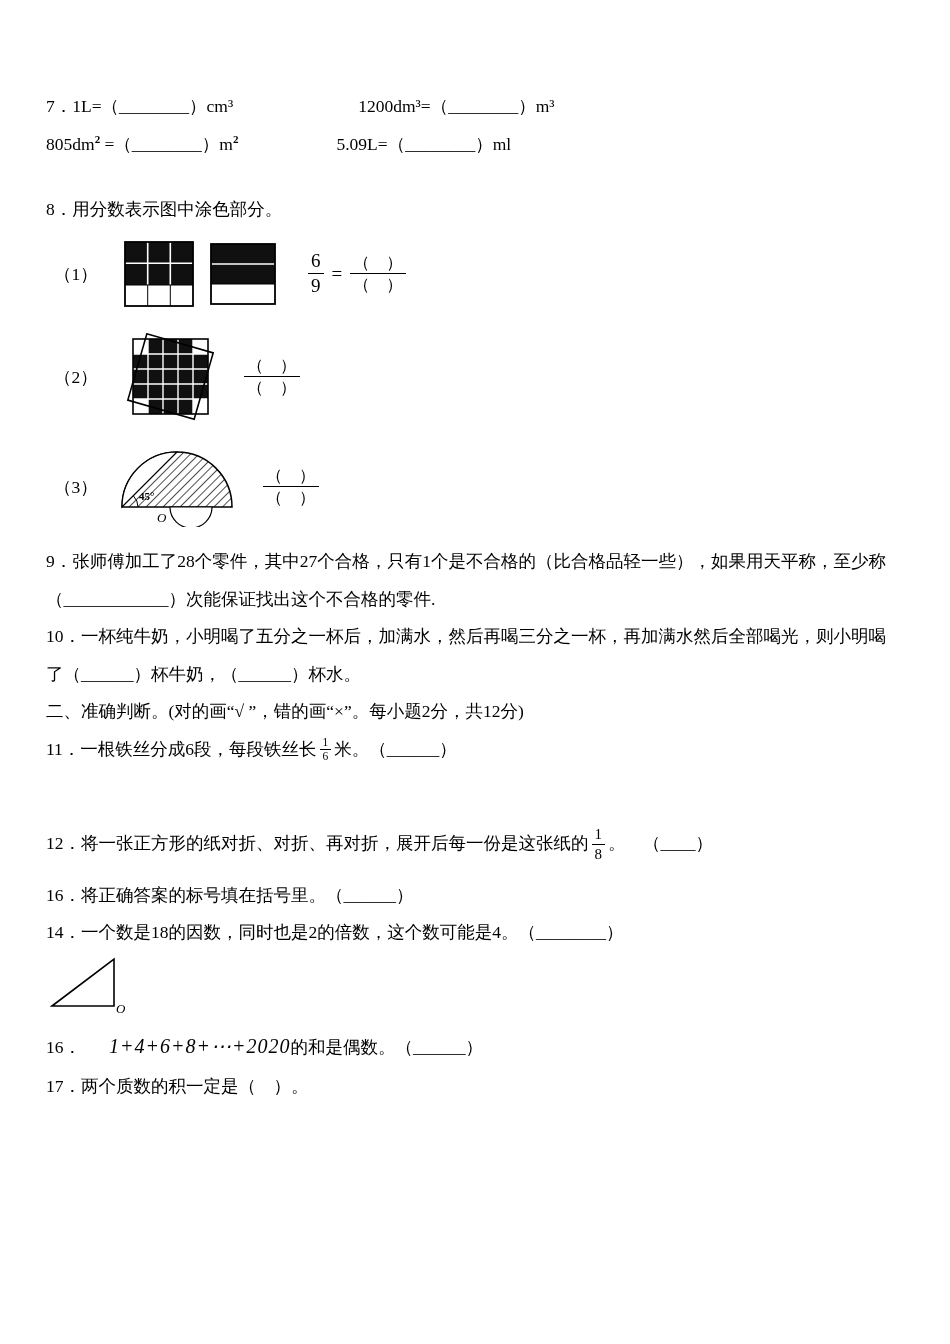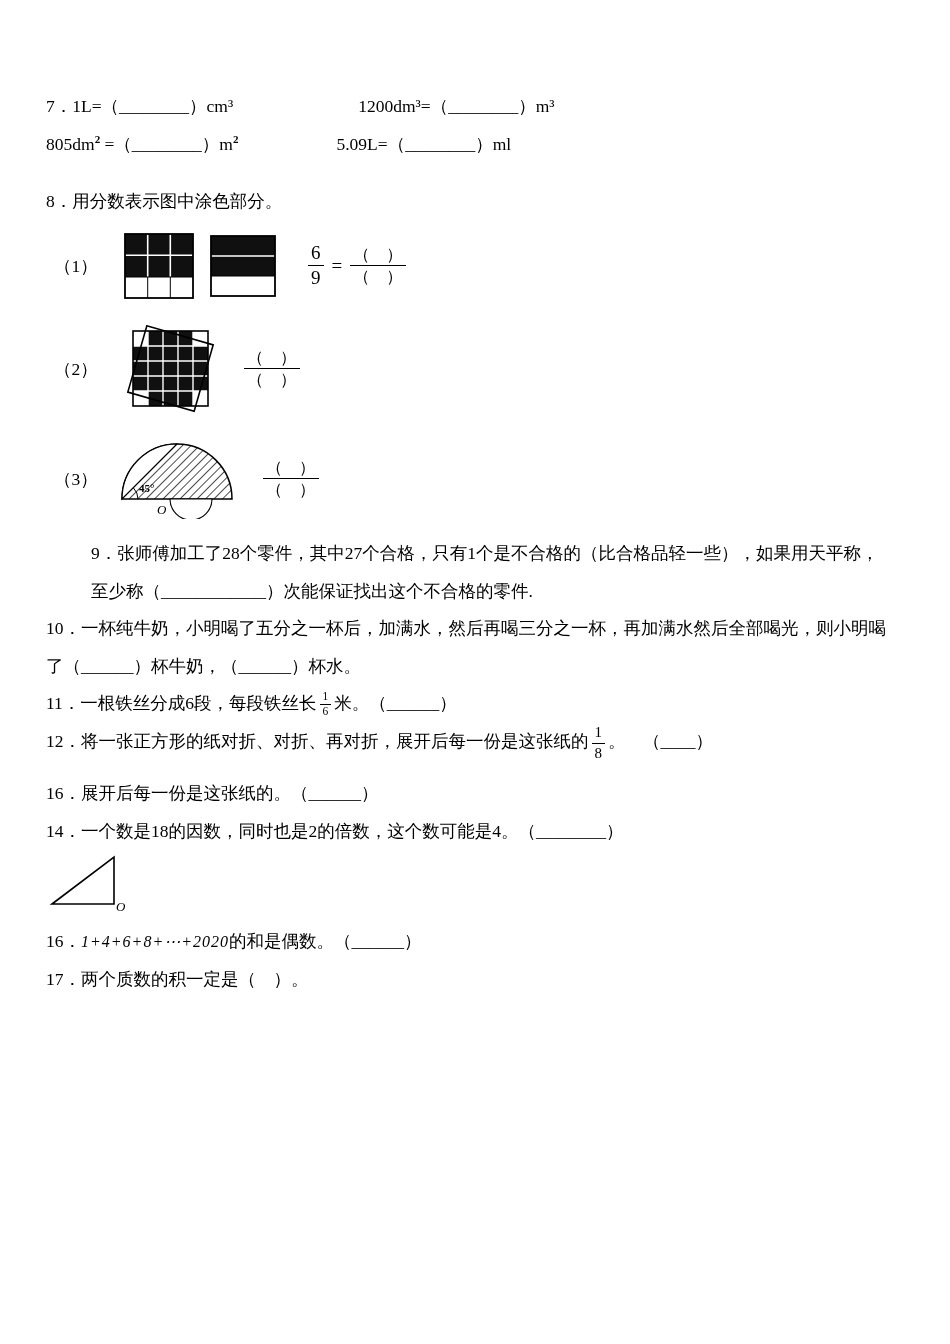--- a/index.html
+++ b/index.html
@@ -33,40 +33,40 @@
   .frac-inline { font-size: 15px; vertical-align: middle; margin: 0 3px; }
   .eq { margin: 0 8px; font-size: 19px; }
 
   .g1 { margin-left: 26px; }
   .g2 { margin-left: 16px; }
   .fracgroup { display: inline-flex; align-items: center; margin-left: 32px; }
   .fig3 { margin-left: 14px; }
   .fracgroup2 { margin-left: 26px; }
   .fracgroup3 { margin-left: 16px; }
 
-  .mt-q9  { margin-top: 16px; margin-left: 45px; }
-  .mt-q12 { }
+  .mt-q9  { margin-top: 16px; }
+  .mt-q12 { margin-top: 56px; }
   .mt-q13 { margin-top: 12px; }
-  .math { font-style: italic; font-size: 16px; letter-spacing: 1px; }
+  .math { font-style: italic; font-size: 20px; letter-spacing: 1px; margin-left: 28px; }
   .tri-wrap { margin: 2px 0 0 2px; }
   .mt-sec3 { margin-top: 14px; }
 </style>
 </head>
 <body>
 
 <div class="content">
 
   <p class="q">
     <span>7．</span><span class="b">1L=（________）cm³</span><span class="sp1"></span><span class="b">1200dm³=（________）m³</span>
   </p>
   <p class="q" style="margin-top:0;">
     <span class="b">805dm</span><sup class="b">2</sup><span class="b"> =（________）m</span><sup class="b">2</sup><span class="sp2"></span><span class="b">5.09L=（________）ml</span>
   </p>
 
-  <p class="q" style="margin-top:20px;">
+  <p class="q" style="margin-top:28px;">
     <span>8．</span><span>用分数表示图中涂色部分。</span>
   </p>
 
   <div class="fig-row row1">
     <span class="item-label">（1）</span>
     <svg class="g1" width="70" height="66" viewBox="0 0 70 66">
       <rect x="1" y="1" width="68" height="43" fill="#101010"></rect>
       <line x1="23.7" y1="1" x2="23.7" y2="44" stroke="#fff" stroke-width="1.6"></line>
       <line x1="46.3" y1="1" x2="46.3" y2="44" stroke="#fff" stroke-width="1.6"></line>
       <line x1="1" y1="22.3" x2="69" y2="22.3" stroke="#fff" stroke-width="1.6"></line>
@@ -147,37 +147,40 @@
   </div>
 
   <p class="q mt-q9">
     <span>9．</span><span>张师傅加工了28个零件，其中27个合格，只有1个是不合格的（比合格品轻一些），如果用天平称，至少称（____________）次能保证找出这个不合格的零件.</span>
   </p>
 
   <p class="q">
     <span>10．</span><span>一杯纯牛奶，小明喝了五分之一杯后，加满水，然后再喝三分之一杯，再加满水然后全部喝光，则小明喝了（______）杯牛奶，（______）杯水。</span>
   </p>
 
+  <p class="q">
+    <span>二、准确判断。(对的画“√ ”，错的画“×”。每小题2分，共12分)</span>
+  </p>
 
   <p class="q">
     <span>11．</span><span>一根铁丝分成6段，每段铁丝长</span><span class="frac frac-small">
         <span class="fn">1</span>
         <span class="fd">6</span>
       </span><span>米。（______）</span>
   </p>
 
   <p class="q mt-q12">
     <span>12．</span><span>将一张正方形的纸对折、对折、再对折，展开后每一份是这张纸的</span><span class="frac frac-inline">
         <span class="fn">1</span>
         <span class="fd">8</span>
       </span><span>。　（____）</span>
   </p>
 
   <p class="q mt-q13">
-    <span>16．</span><span>展开后每一份是这张纸的。（______）</span>
+    <span>16．</span><span>将正确答案的标号填在括号里。（______）</span>
   </p>
 
   <p class="q">
     <span>14．</span><span>一个数是18的因数，同时也是2的倍数，这个数可能是4。（________）</span>
   </p>
 
   <div class="tri-wrap">
     <svg width="84" height="62" viewBox="0 0 84 62">
       <polygon points="4,52 66,5 66,52" fill="#ffffff" stroke="#000" stroke-width="1.6"></polygon>
       <text x="68" y="59" font-size="13" font-style="italic">O</text>

